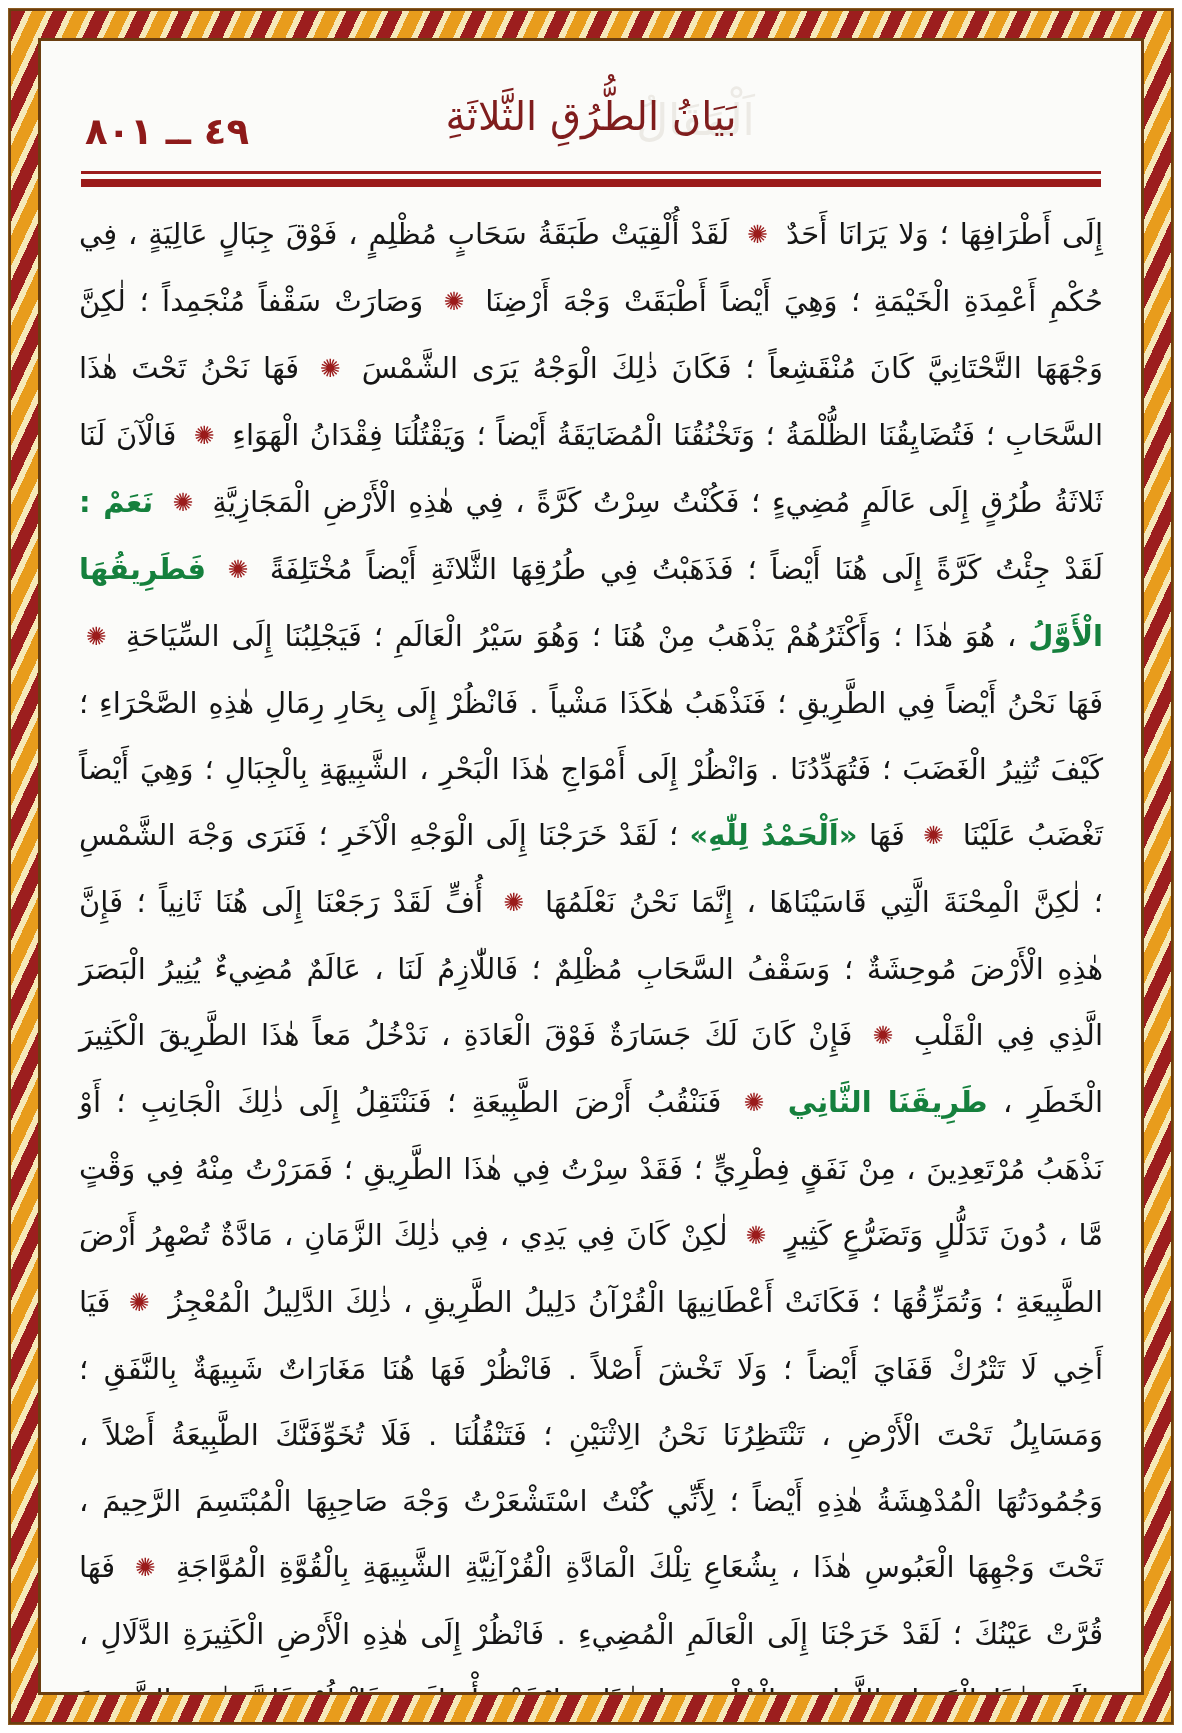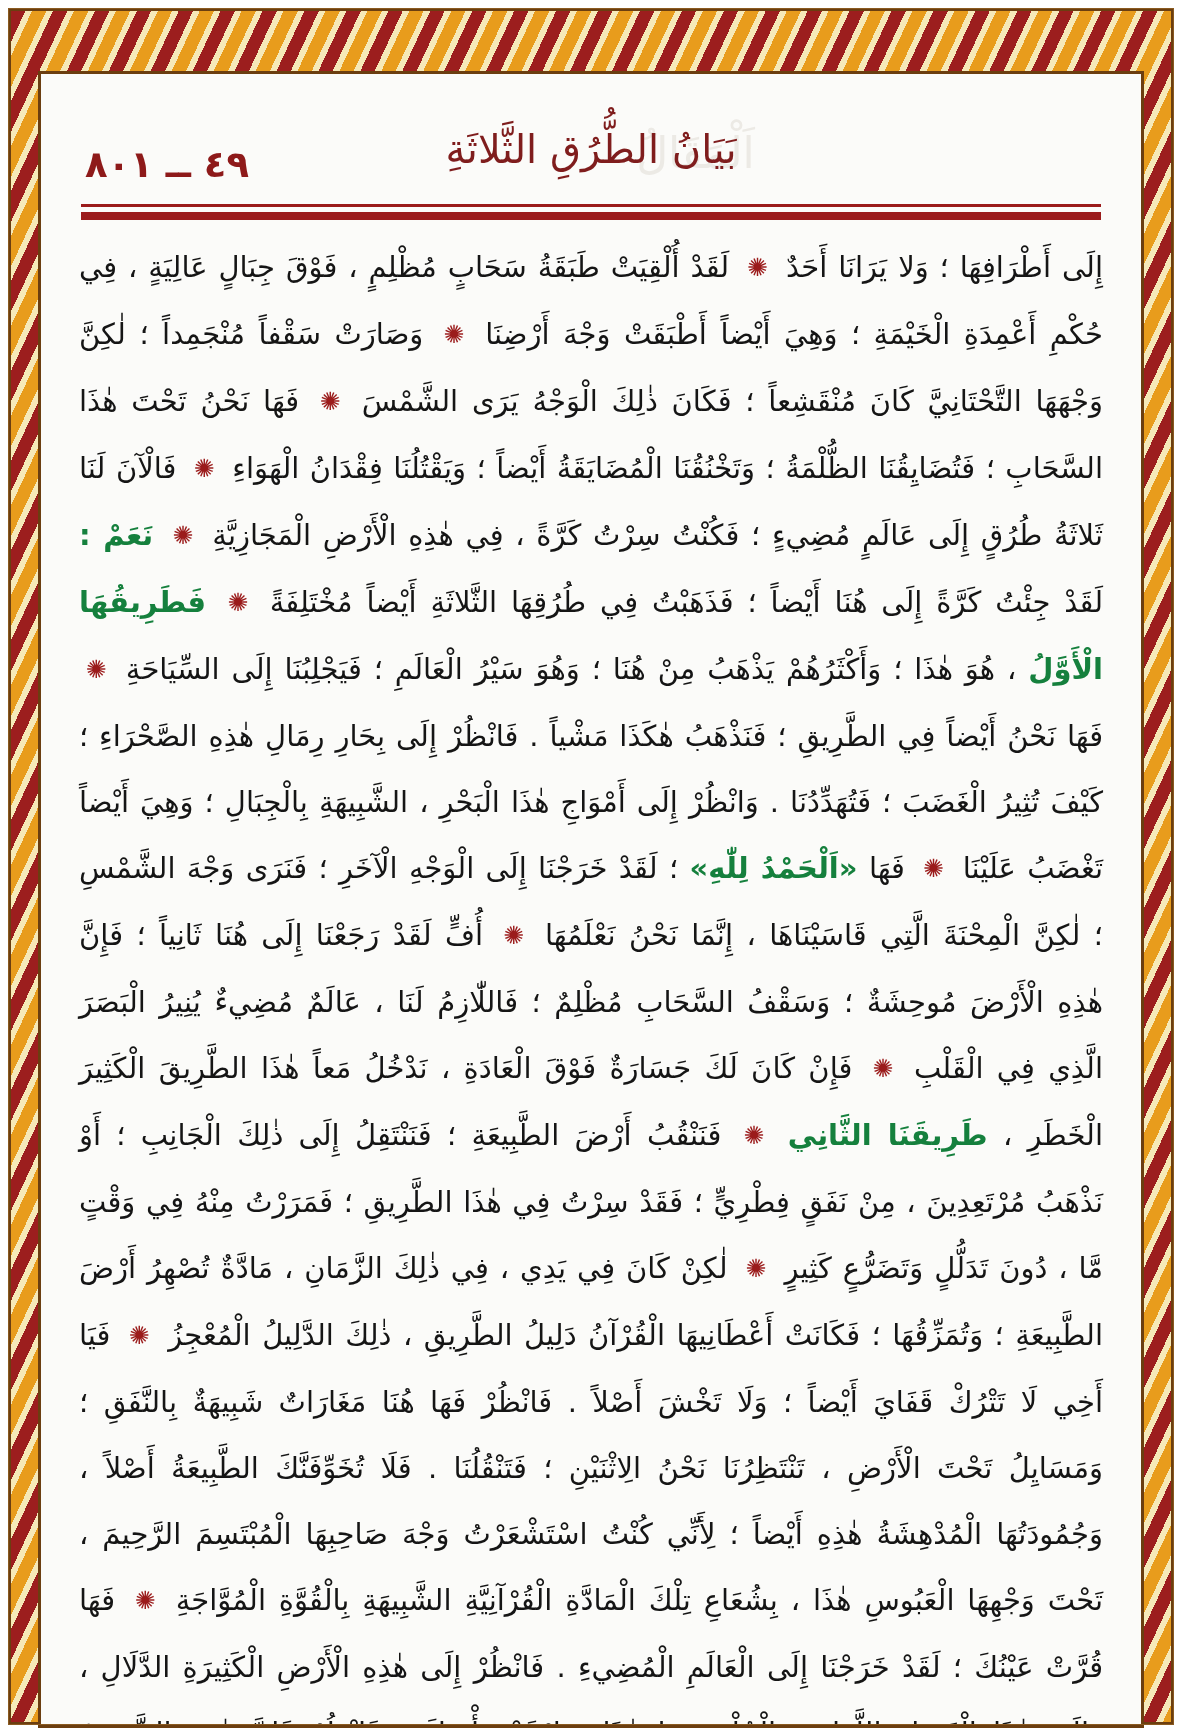--- a/index.html
+++ b/index.html
@@ -24,21 +24,20 @@
         #f6e9b8 32px 38px);
     padding:27px;
   }
   .content{
     box-sizing:border-box;
     width:100%;height:100%;
     background:#fbfbf9;
     border:3px solid #6b3e10;
     padding:26px 38px 10px 38px;
     overflow:hidden;
-    margin-top:33px;
   }
   
   .header{position:relative;height:92px;}
   .page-number{
     position:absolute;left:6px;bottom:6px;
     color:#8e1a1a;font-size:37px;font-weight:bold;
     letter-spacing:2px;
     direction:rtl;
   }
   .title-wrap{position:absolute;left:0;right:0;bottom:0;text-align:center;height:100%;}

